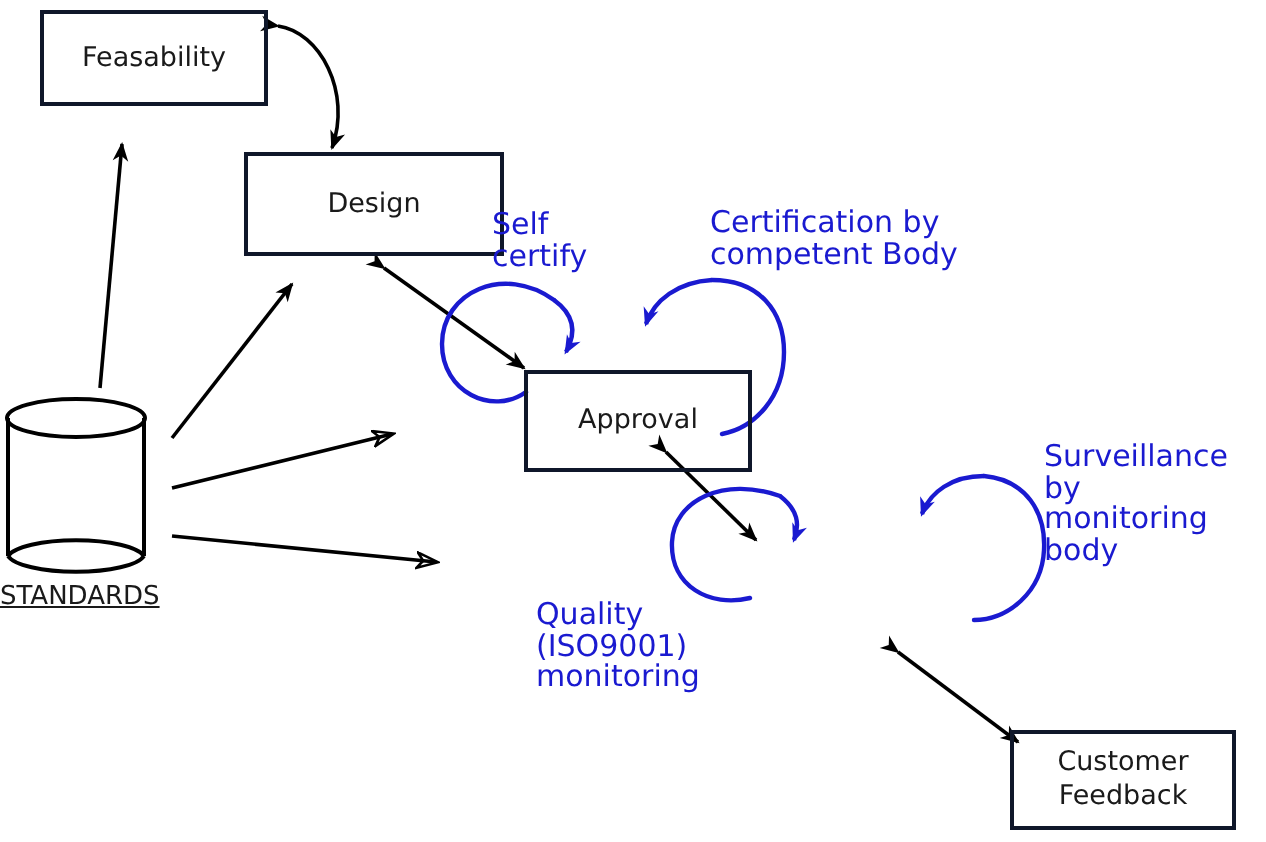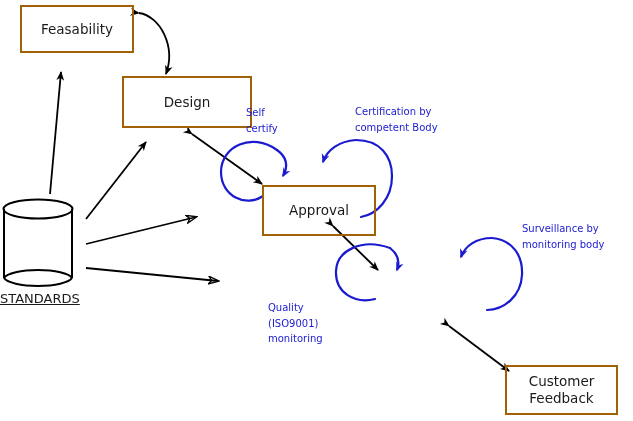--- a/index.html
+++ b/index.html
@@ -20,39 +20,39 @@
   #diagram-svg {
     position: absolute;
     left: 0;
     top: 0;
     width: 633px;
     height: 421px;
   }
   .node-box {
     position: absolute;
     box-sizing: border-box;
-    border: 2px solid #a16207;
+    border: 2px solid #0f172a;
     background: transparent;
     display: flex;
     align-items: center;
     justify-content: center;
     text-align: center;
     color: #1a1a1a;
     font-size: 13.5px;
     line-height: 17px;
     font-family: "DejaVu Sans", sans-serif;
   }
   .node-label {
     display: block;
     white-space: pre-line;
   }
   .annot {
     position: absolute;
     color: #1a1ad0;
-    font-size: 10px;
+    font-size: 15px;
     line-height: 15.5px;
     font-family: "DejaVu Sans", sans-serif;
     white-space: pre-line;
   }
   .store-label {
     position: absolute;
     color: #1a1a1a;
     font-size: 13px;
     line-height: 16px;
     font-family: "DejaVu Sans", sans-serif;

